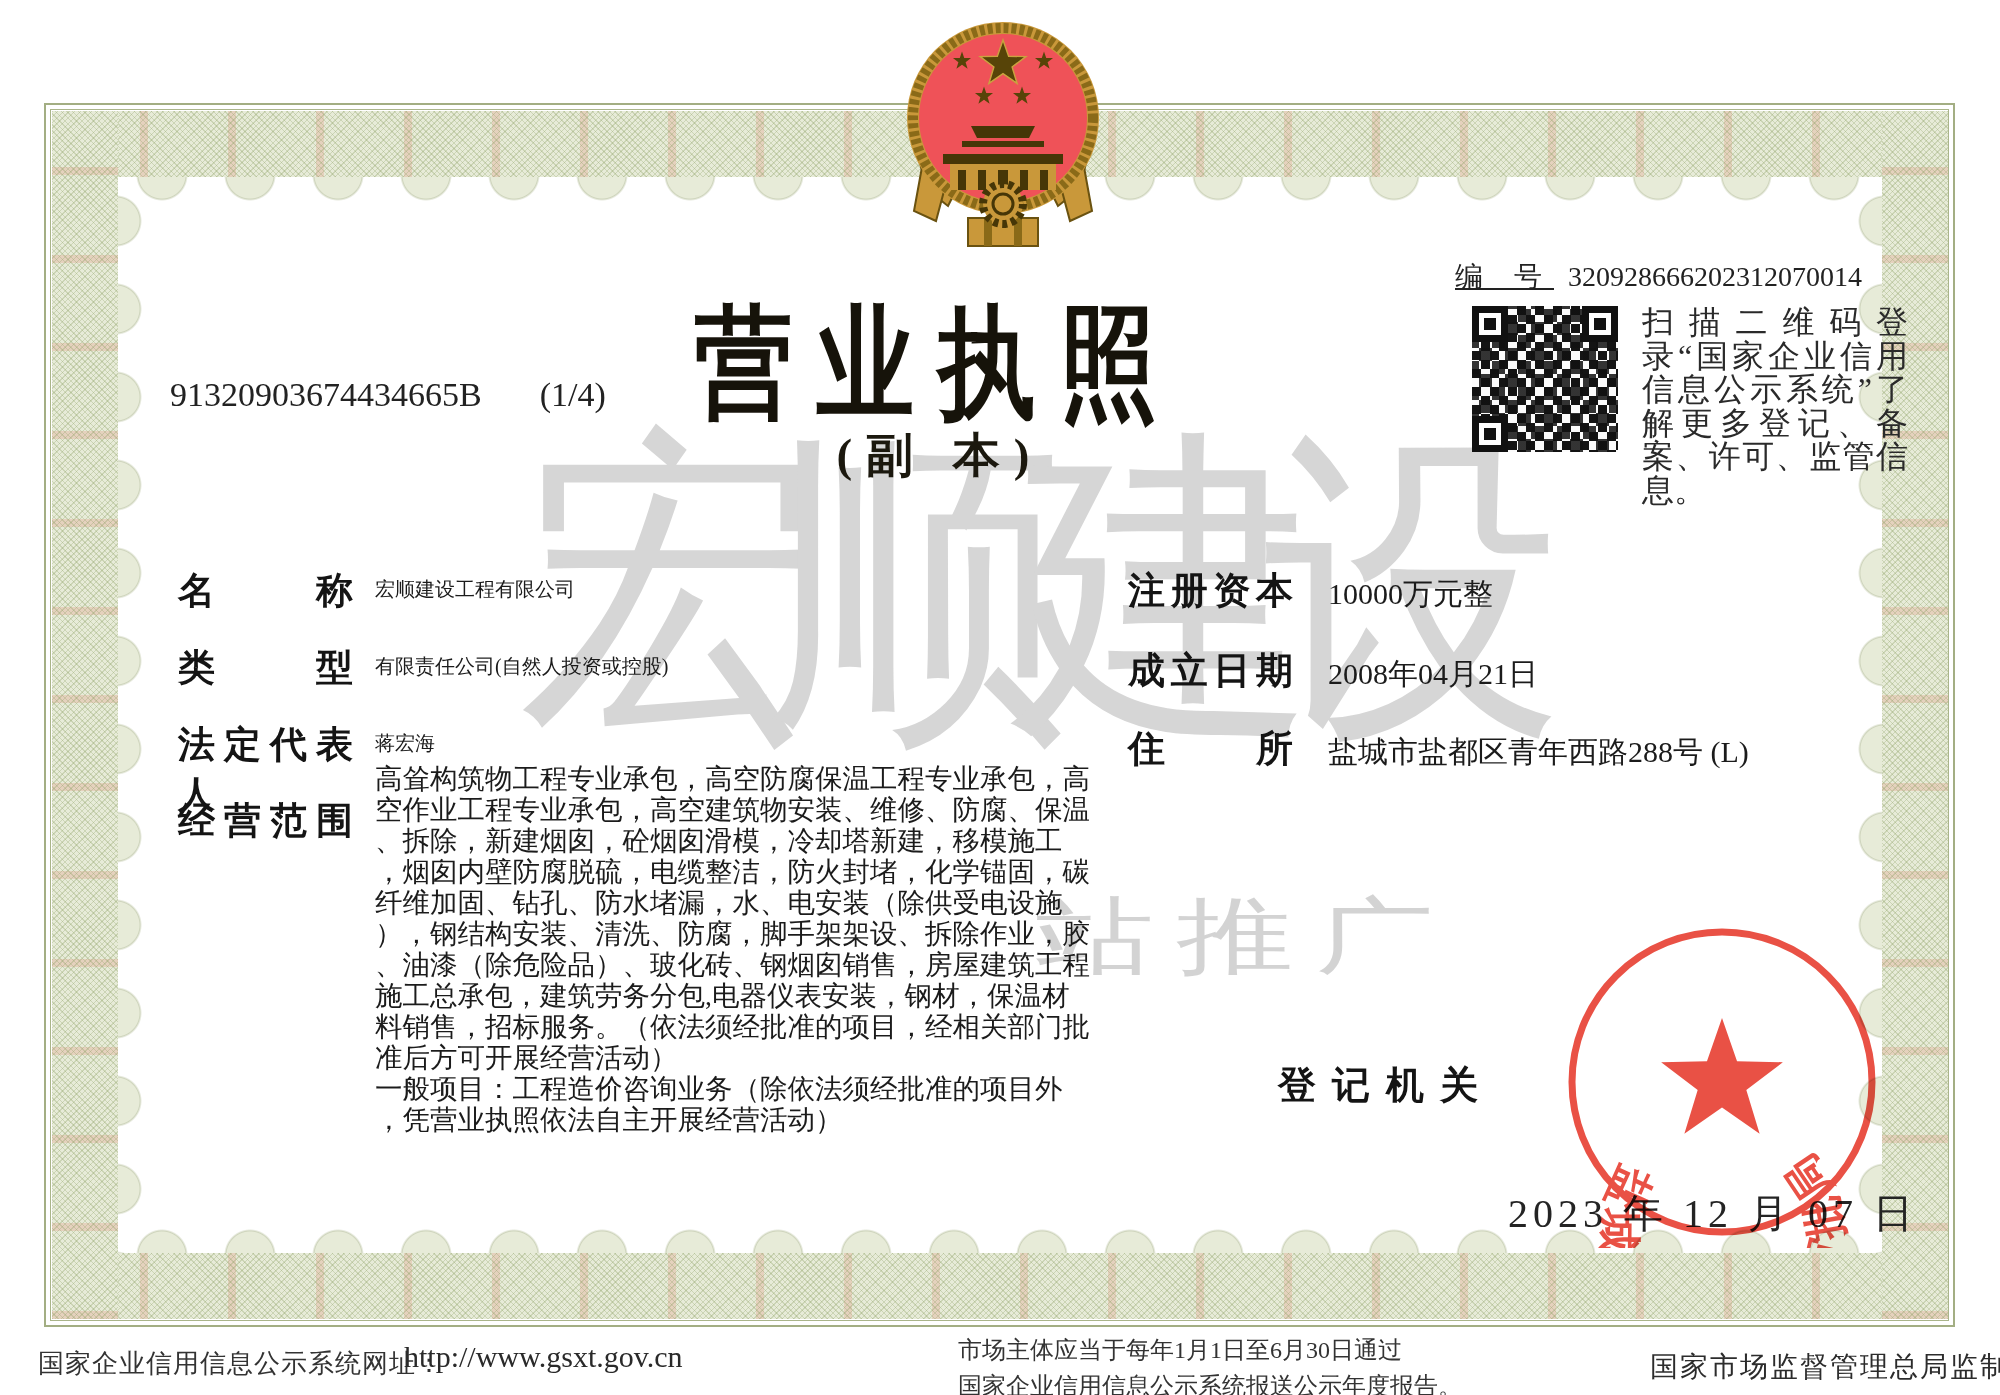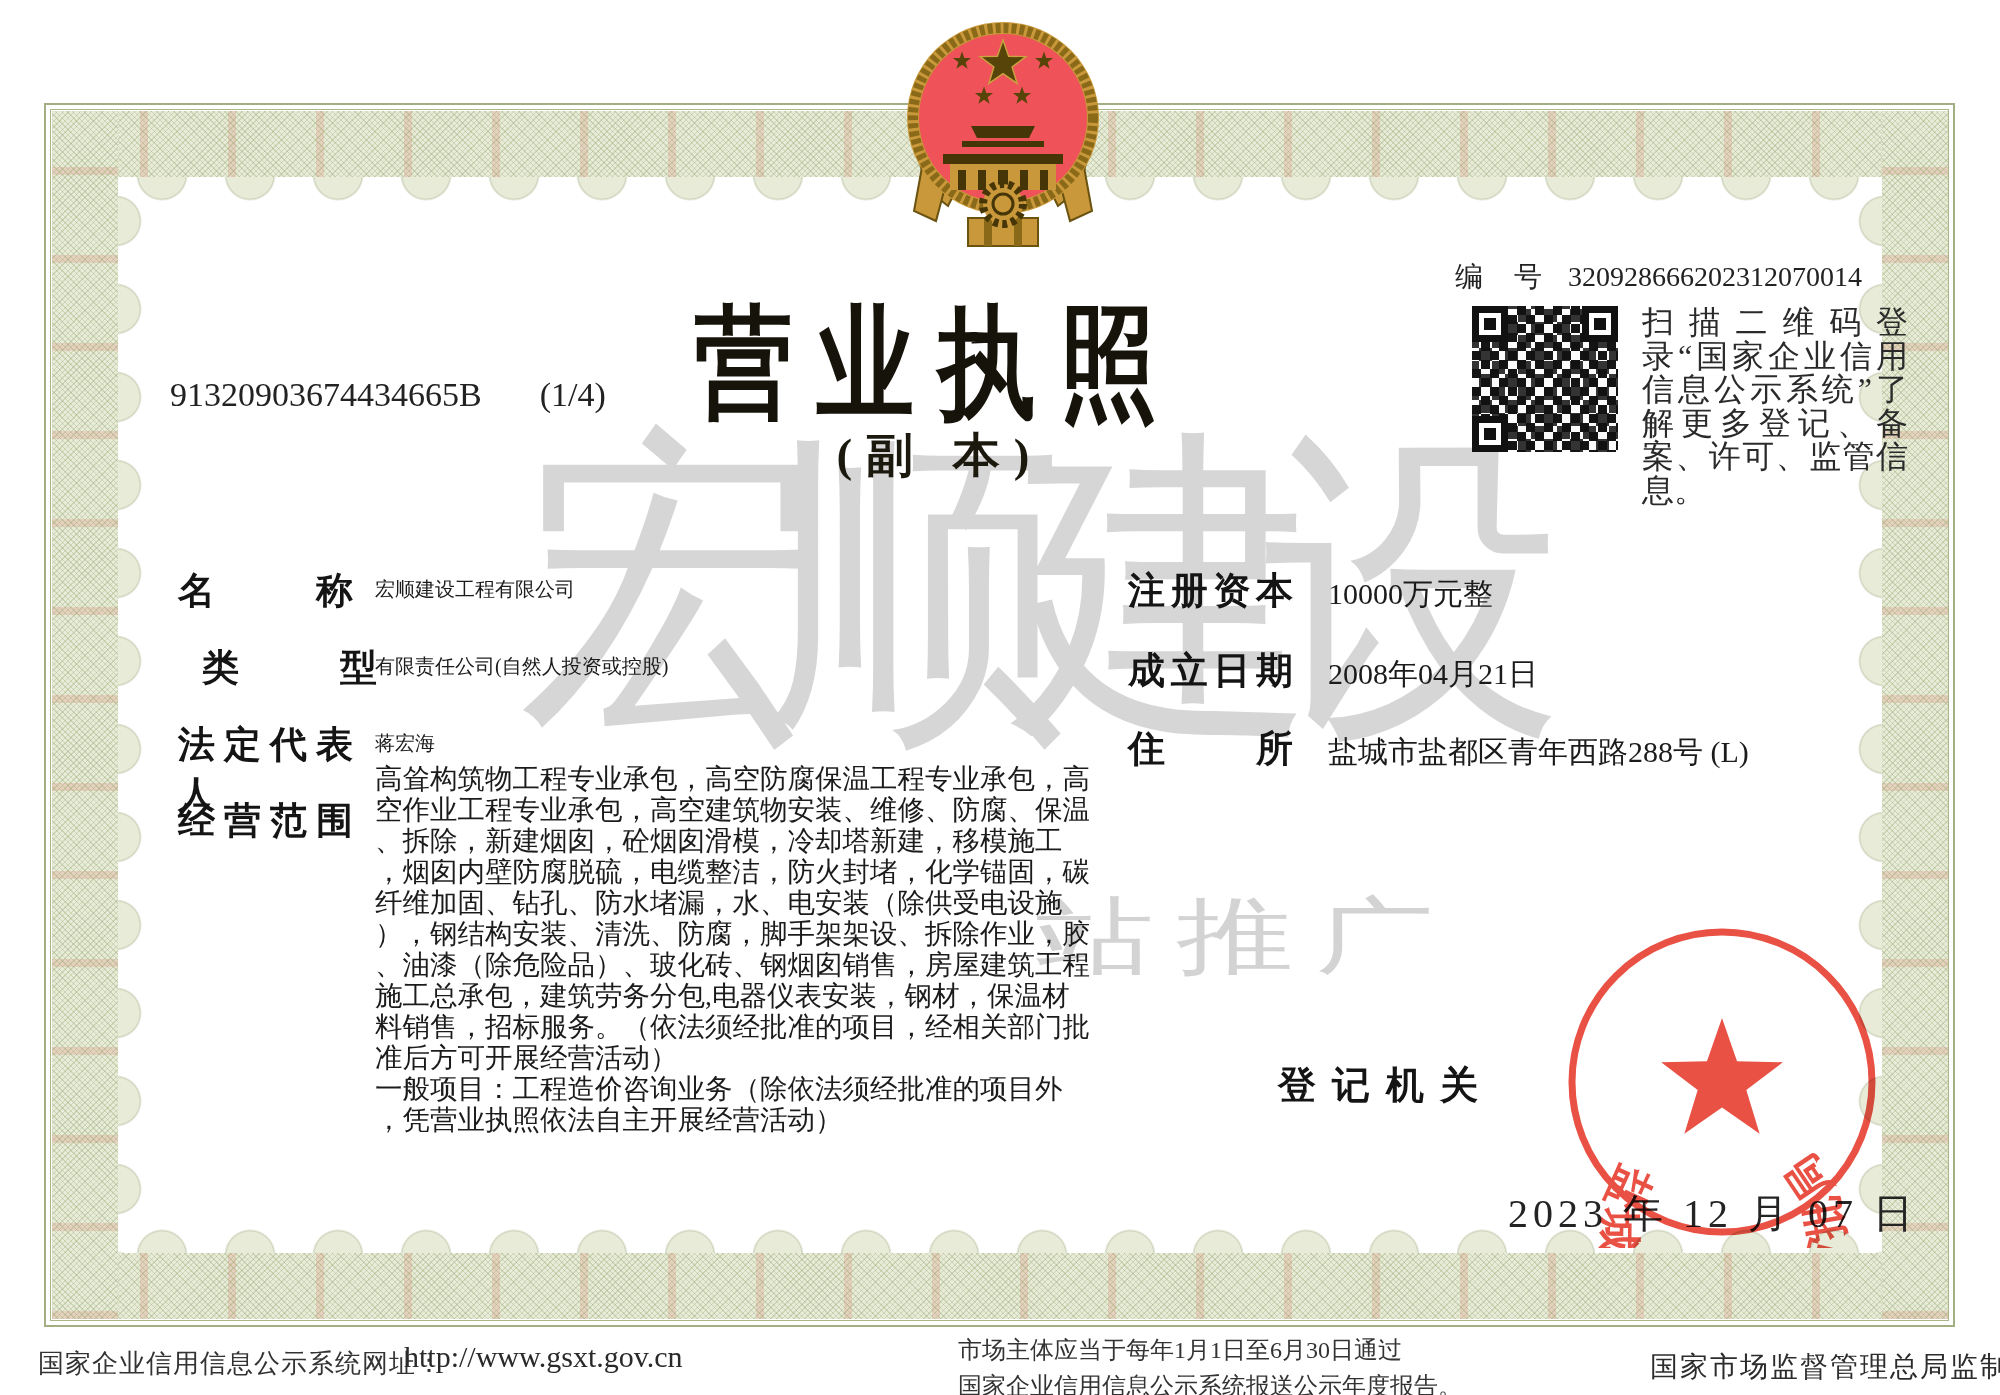--- a/index.html
+++ b/index.html
@@ -67,21 +67,21 @@
   .credit-code{position:absolute;left:170px;top:376px;z-index:3;font-size:34px;white-space:nowrap;color:#222;}
   .credit-code .copy{margin-left:58px;text-align:right;}
   .doc-title{position:absolute;left:938px;top:283px;z-index:3;
     font-family:"Liberation Sans","DejaVu Sans",sans-serif;font-weight:900;
     font-size:122px;letter-spacing:30px;color:#16130a;white-space:nowrap;
     transform:translateX(-50%) scaleX(.8);}
   .doc-subtitle{position:absolute;left:940px;top:424px;z-index:3;
     font-size:47px;font-weight:700;letter-spacing:14px;color:#1b180e;white-space:nowrap;
     transform:translateX(-50%);}
   .serial{position:absolute;left:1455px;top:258px;z-index:3;font-size:28px;white-space:nowrap;color:#222;}
-  .serial .lbl{letter-spacing:12px;margin-right:14px;}
+  .serial .lbl{letter-spacing:12px;margin-right:14px;text-decoration:underline;}
 
   
   .qr{position:absolute;left:1472px;top:306px;width:146px;height:146px;z-index:3;
     background:
       repeating-conic-gradient(rgba(17,17,17,.85) 0% 25%, rgba(0,0,0,0) 0% 50%) 7px 3px / 26px 26px,
       repeating-conic-gradient(#141414 0% 25%, #fbfbfb 0% 50%) 0 0 / 18px 18px;}
   .qr .finder{position:absolute;width:36px;height:36px;border:7px solid #111;background:#fff;box-sizing:border-box;}
   .qr .finder i{position:absolute;left:5px;top:5px;width:12px;height:12px;background:#111;display:block;}
   .qr .f-tl{left:0;top:0;}
   .qr .f-tr{right:0;top:0;}
@@ -188,21 +188,21 @@
       </div>
     <div class="finder f-bl">
         <i></i>
       </div>
   </div>
   <div class="qr-note">扫描二维码登录“国家企业信用信息公示系统”了解更多登记、备案、许可、监管信息。</div>
 
   <div class="jlabel lab-left" style="top:566px;">名称</div>
   <div class="fval v-name">宏顺建设工程有限公司</div>
 
-  <div class="jlabel lab-left" style="top:643px;margin-left:24px;">类型</div>
+  <div class="jlabel lab-left" style="top:643px;">类型</div>
   <div class="fval v-type">有限责任公司(自然人投资或控股)</div>
 
   <div class="jlabel lab-left" style="top:720px;">法定代表人</div>
   <div class="fval v-legal">蒋宏海</div>
 
   <div class="jlabel lab-left" style="top:796px;">经营范围</div>
   <div class="scope-text">高耸构筑物工程专业承包，高空防腐保温工程专业承包，高
 空作业工程专业承包，高空建筑物安装、维修、防腐、保温
 、拆除，新建烟囱，砼烟囱滑模，冷却塔新建，移模施工
 ，烟囱内壁防腐脱硫，电缆整洁，防火封堵，化学锚固，碳

